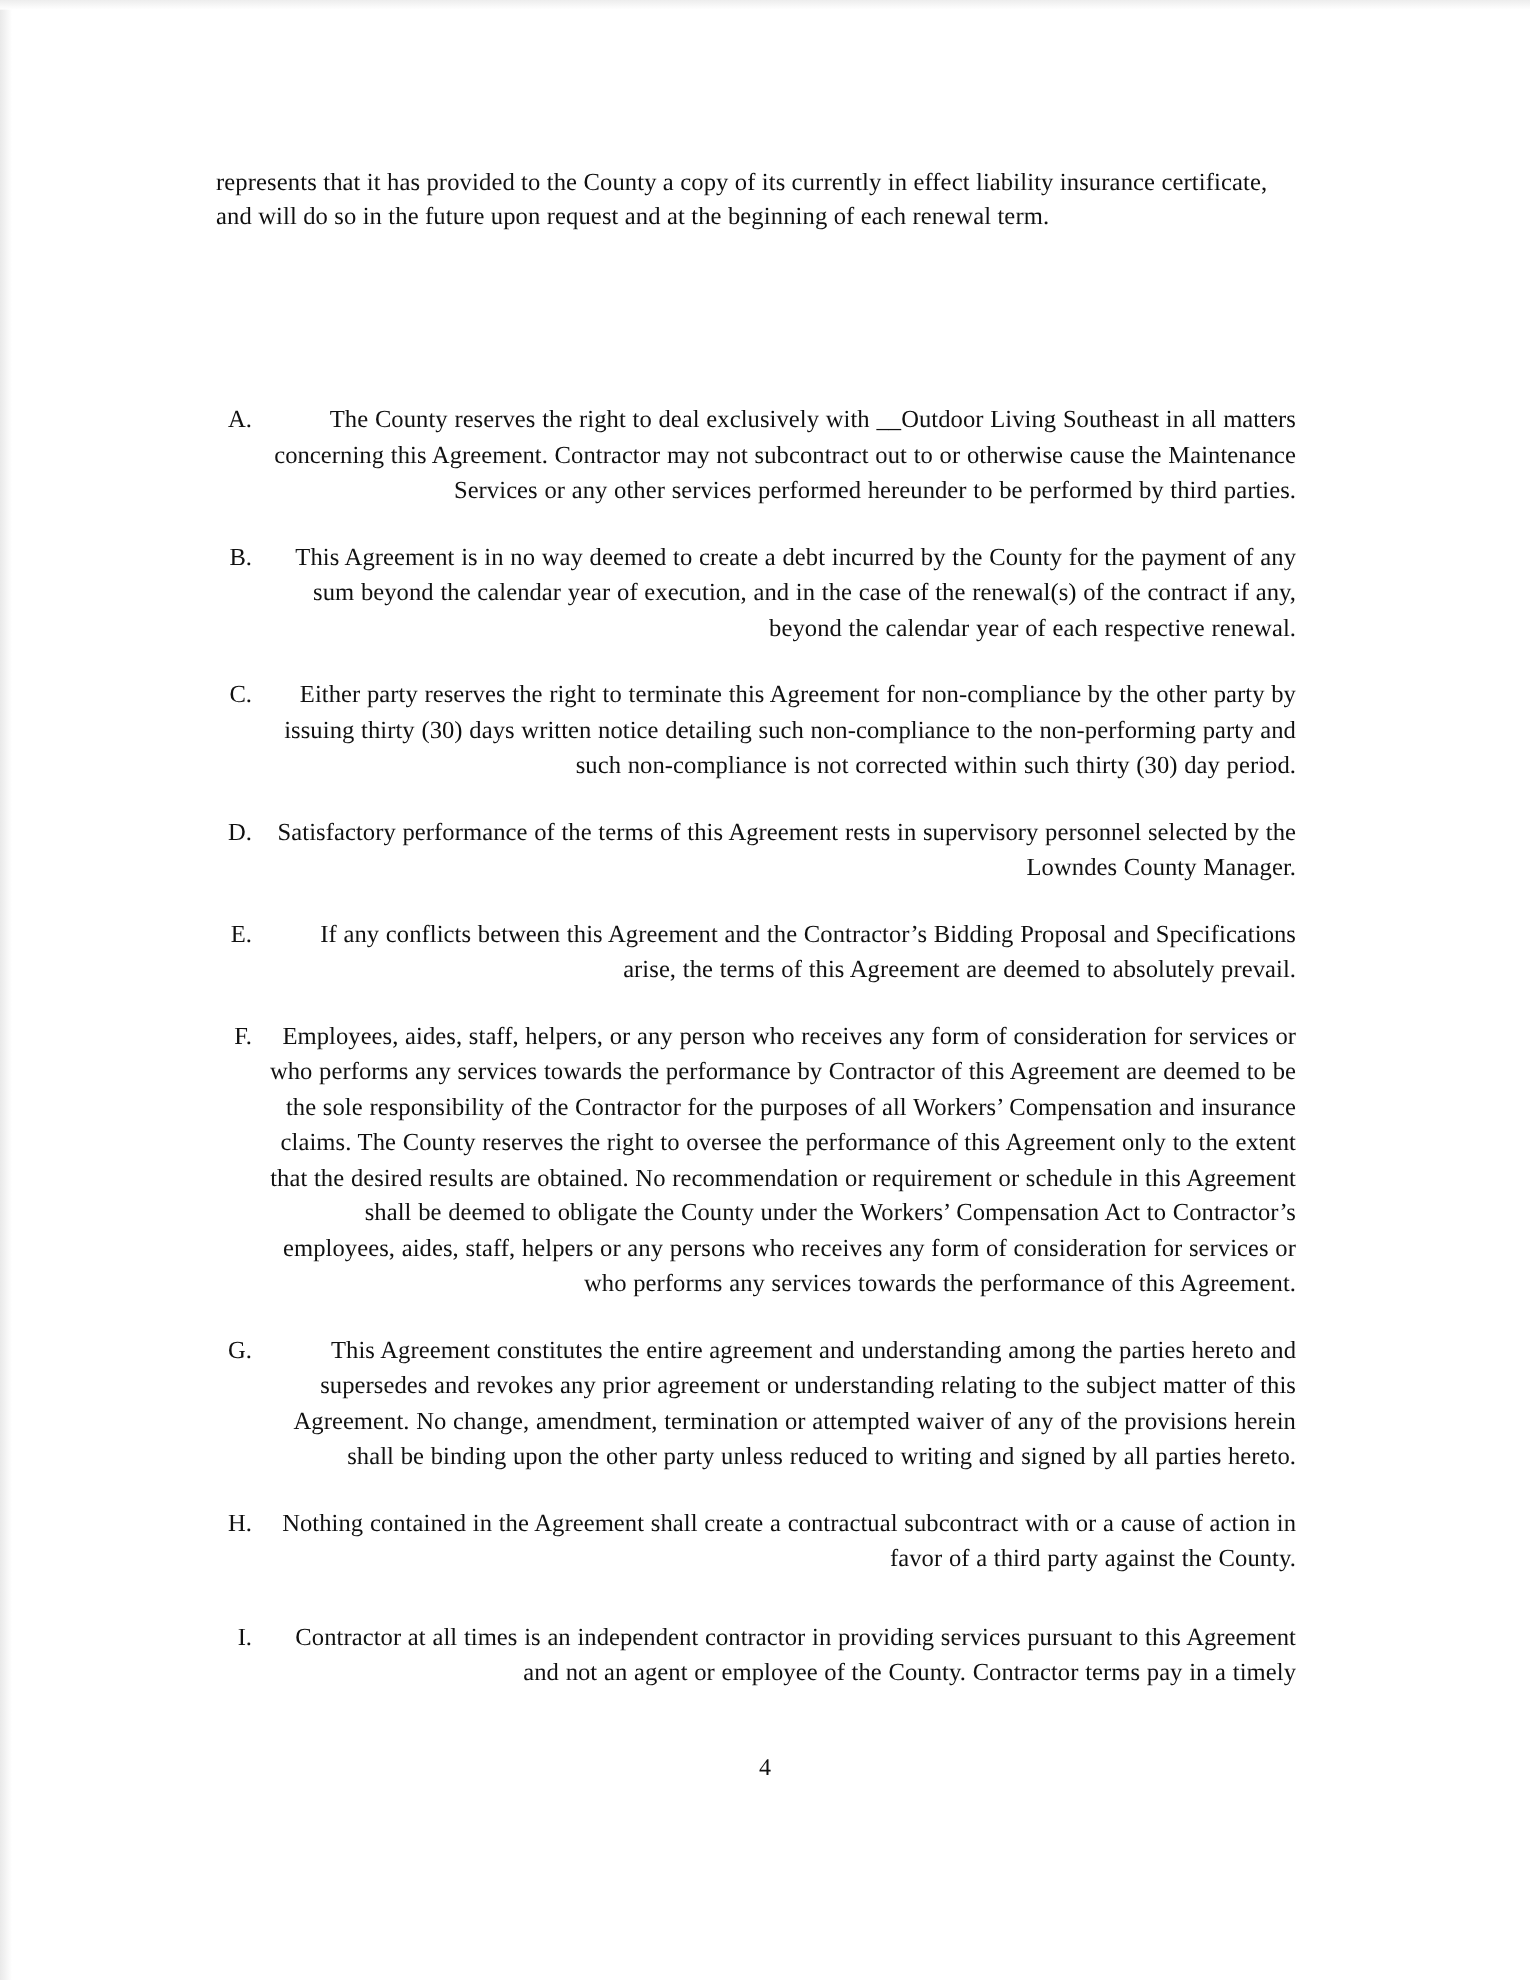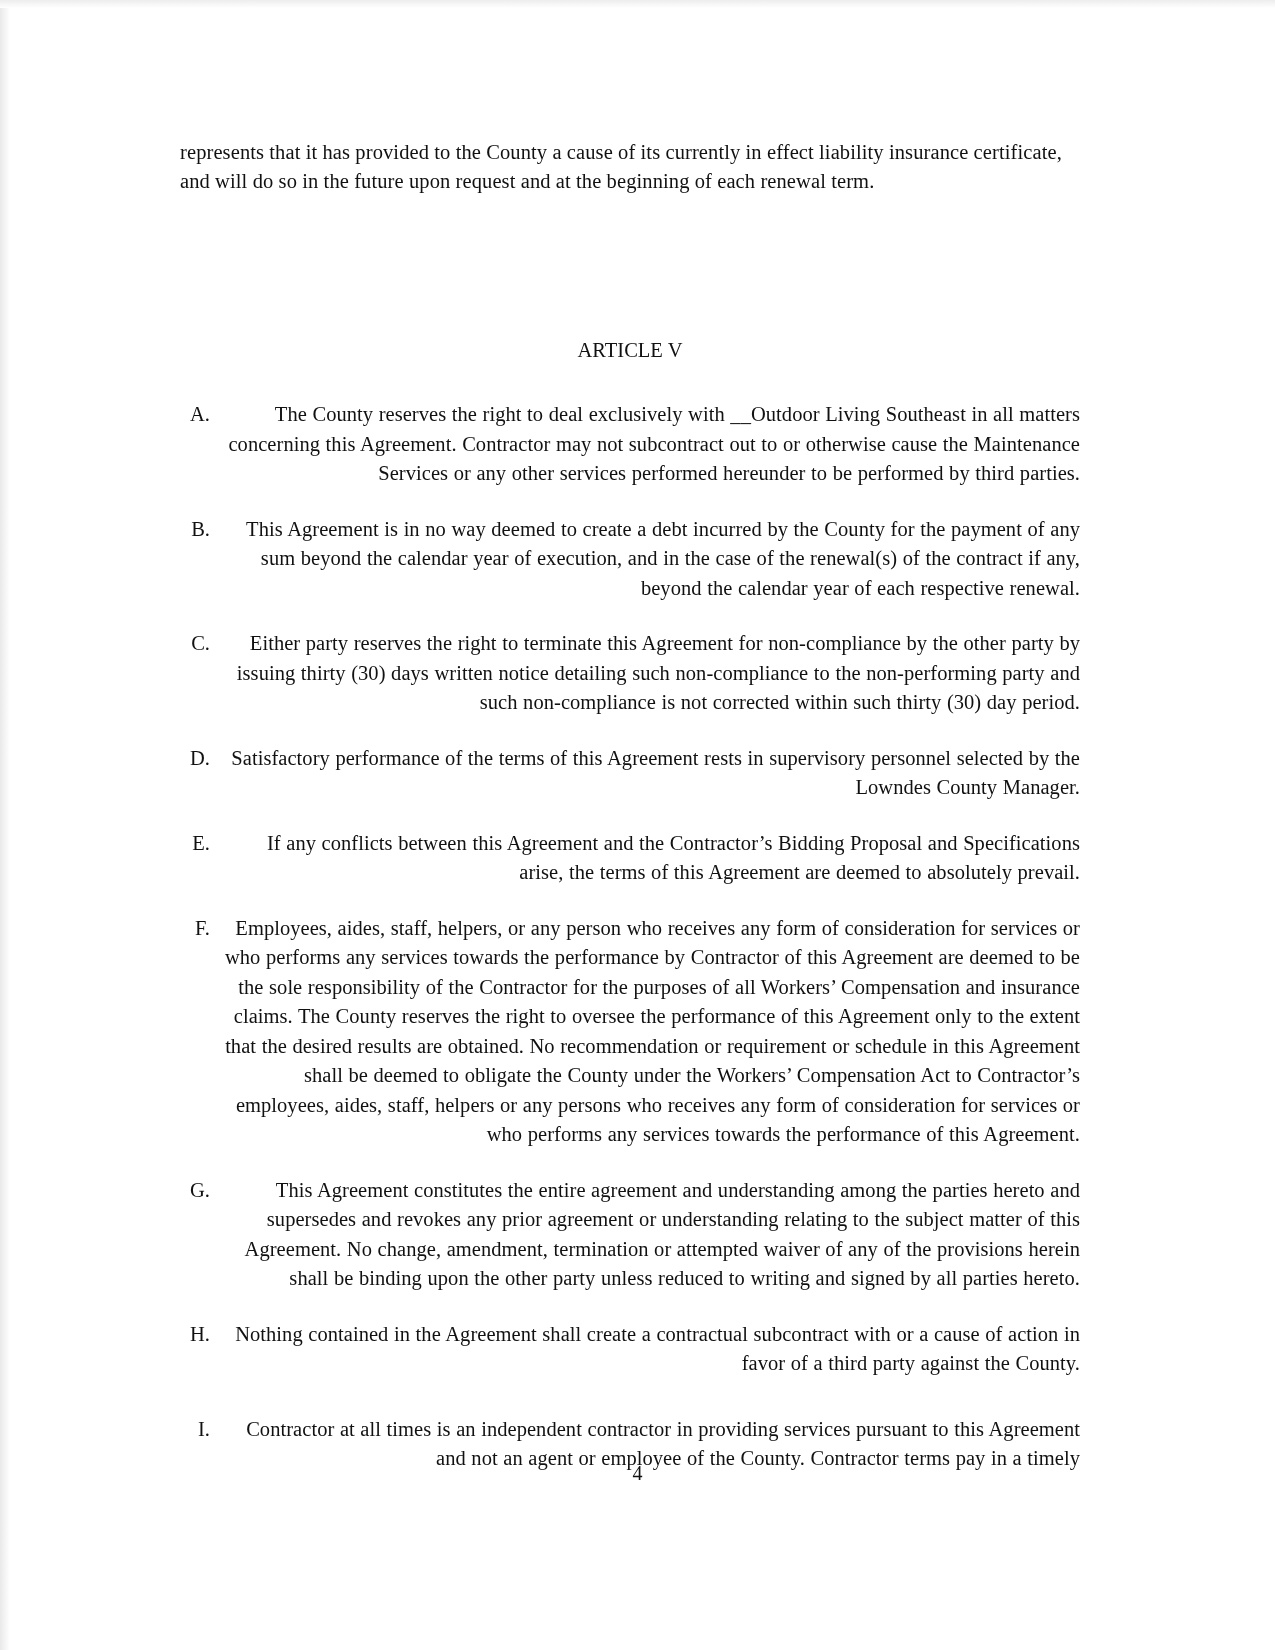--- a/index.html
+++ b/index.html
@@ -112,24 +112,23 @@
 </head>
 <body>
 
 <div class="page">
 
   <div class="scan-edge-left"></div>
   <div class="scan-edge-top"></div>
 
   <div class="content">
 
-    <p class="intro-para">represents that it has provided to the County a cause of its currently in effect liability insurance certificate, and will do so in the future upon request and at the beginning of each renewal term.</p>
+    <p class="intro-para">represents that it has provided to the County a copy of its currently in effect liability insurance certificate, and will do so in the future upon request and at the beginning of each renewal term.</p>
 
     <div class="article-heading">
-      <span class="line">ARTICLE V</span>
     </div>
 
     <div class="clause-list">
 
       <div class="clause">
         <span class="clause-marker">A.</span>
         <span class="clause-body">The County reserves the right to deal exclusively with __Outdoor Living Southeast in all matters concerning this Agreement.  Contractor may not subcontract out to or otherwise cause the Maintenance Services or any other services performed hereunder to be performed by third parties.</span>
       </div>
 
       <div class="clause">

